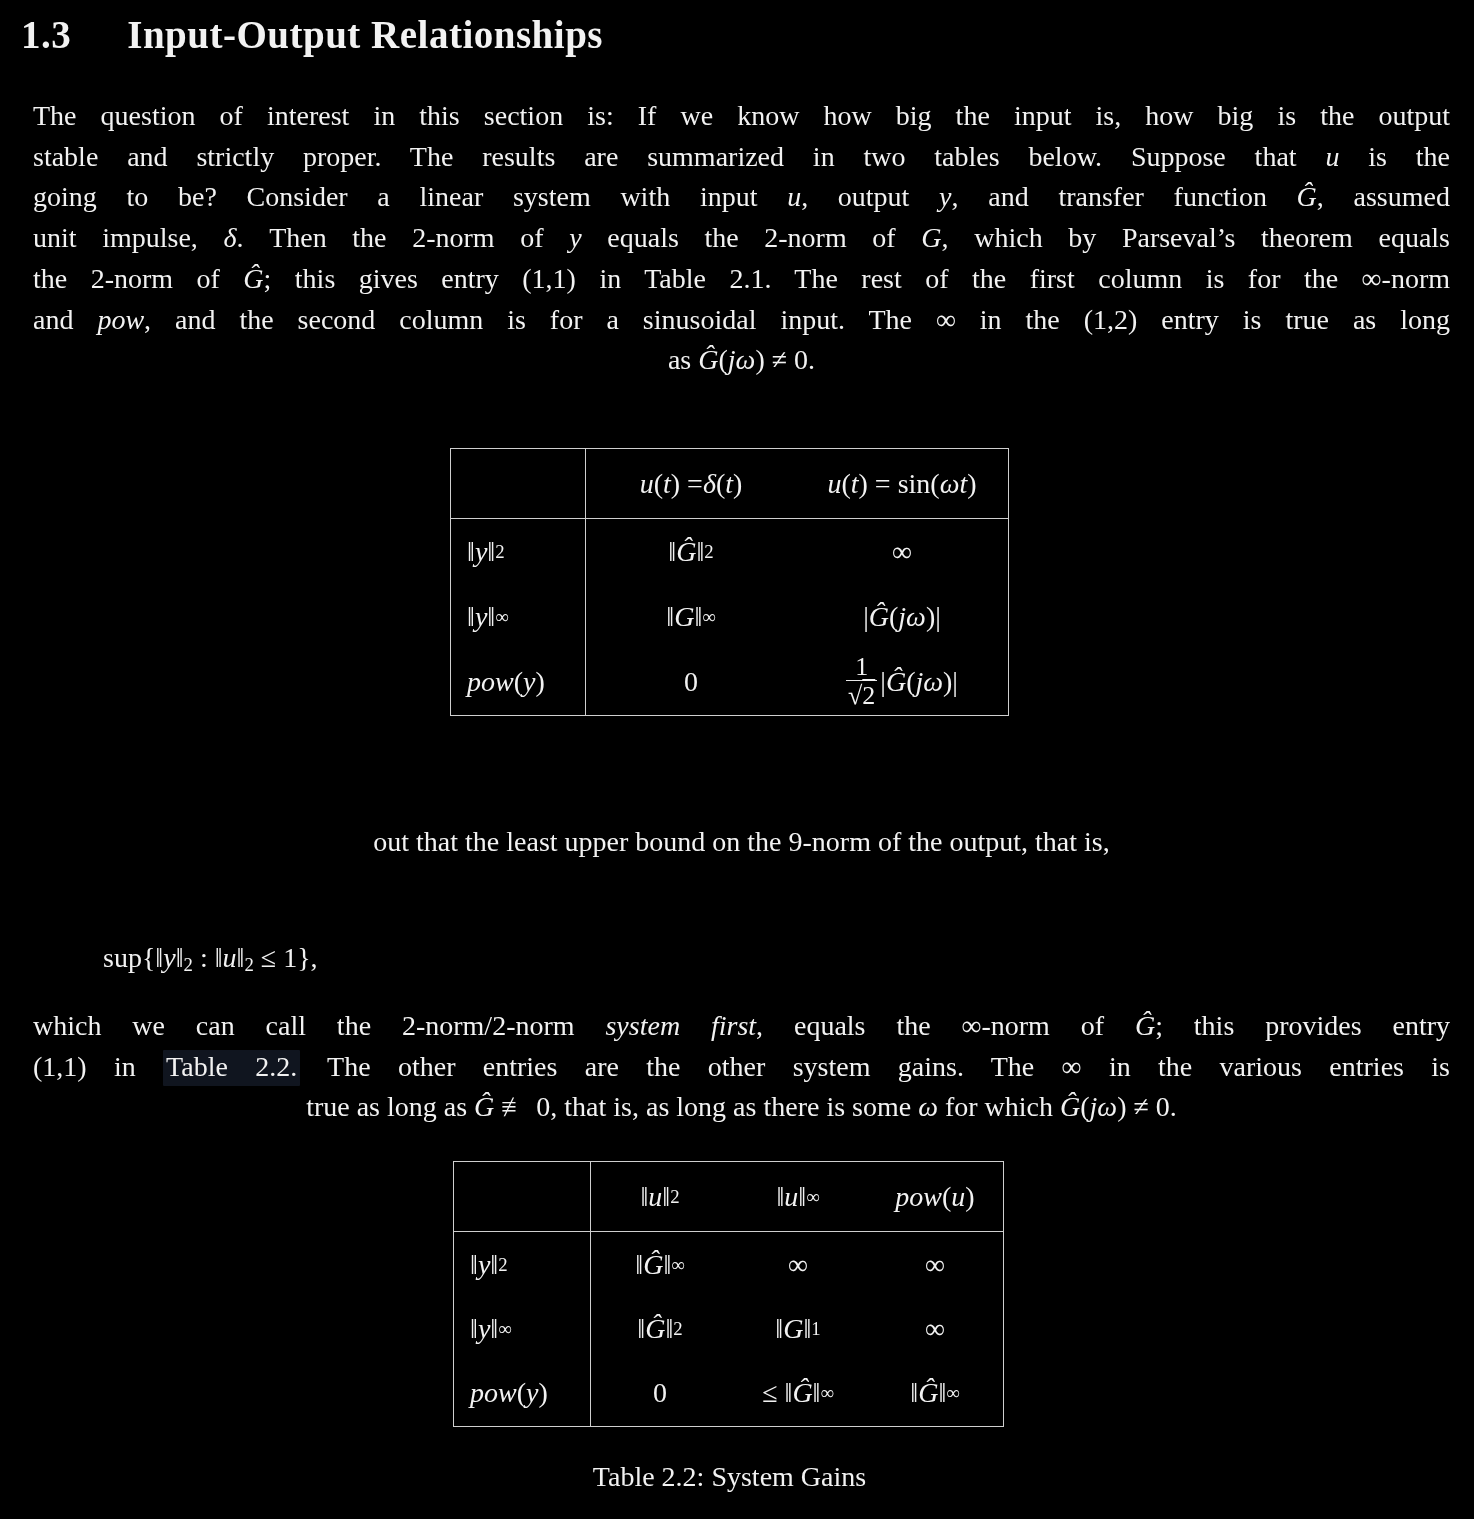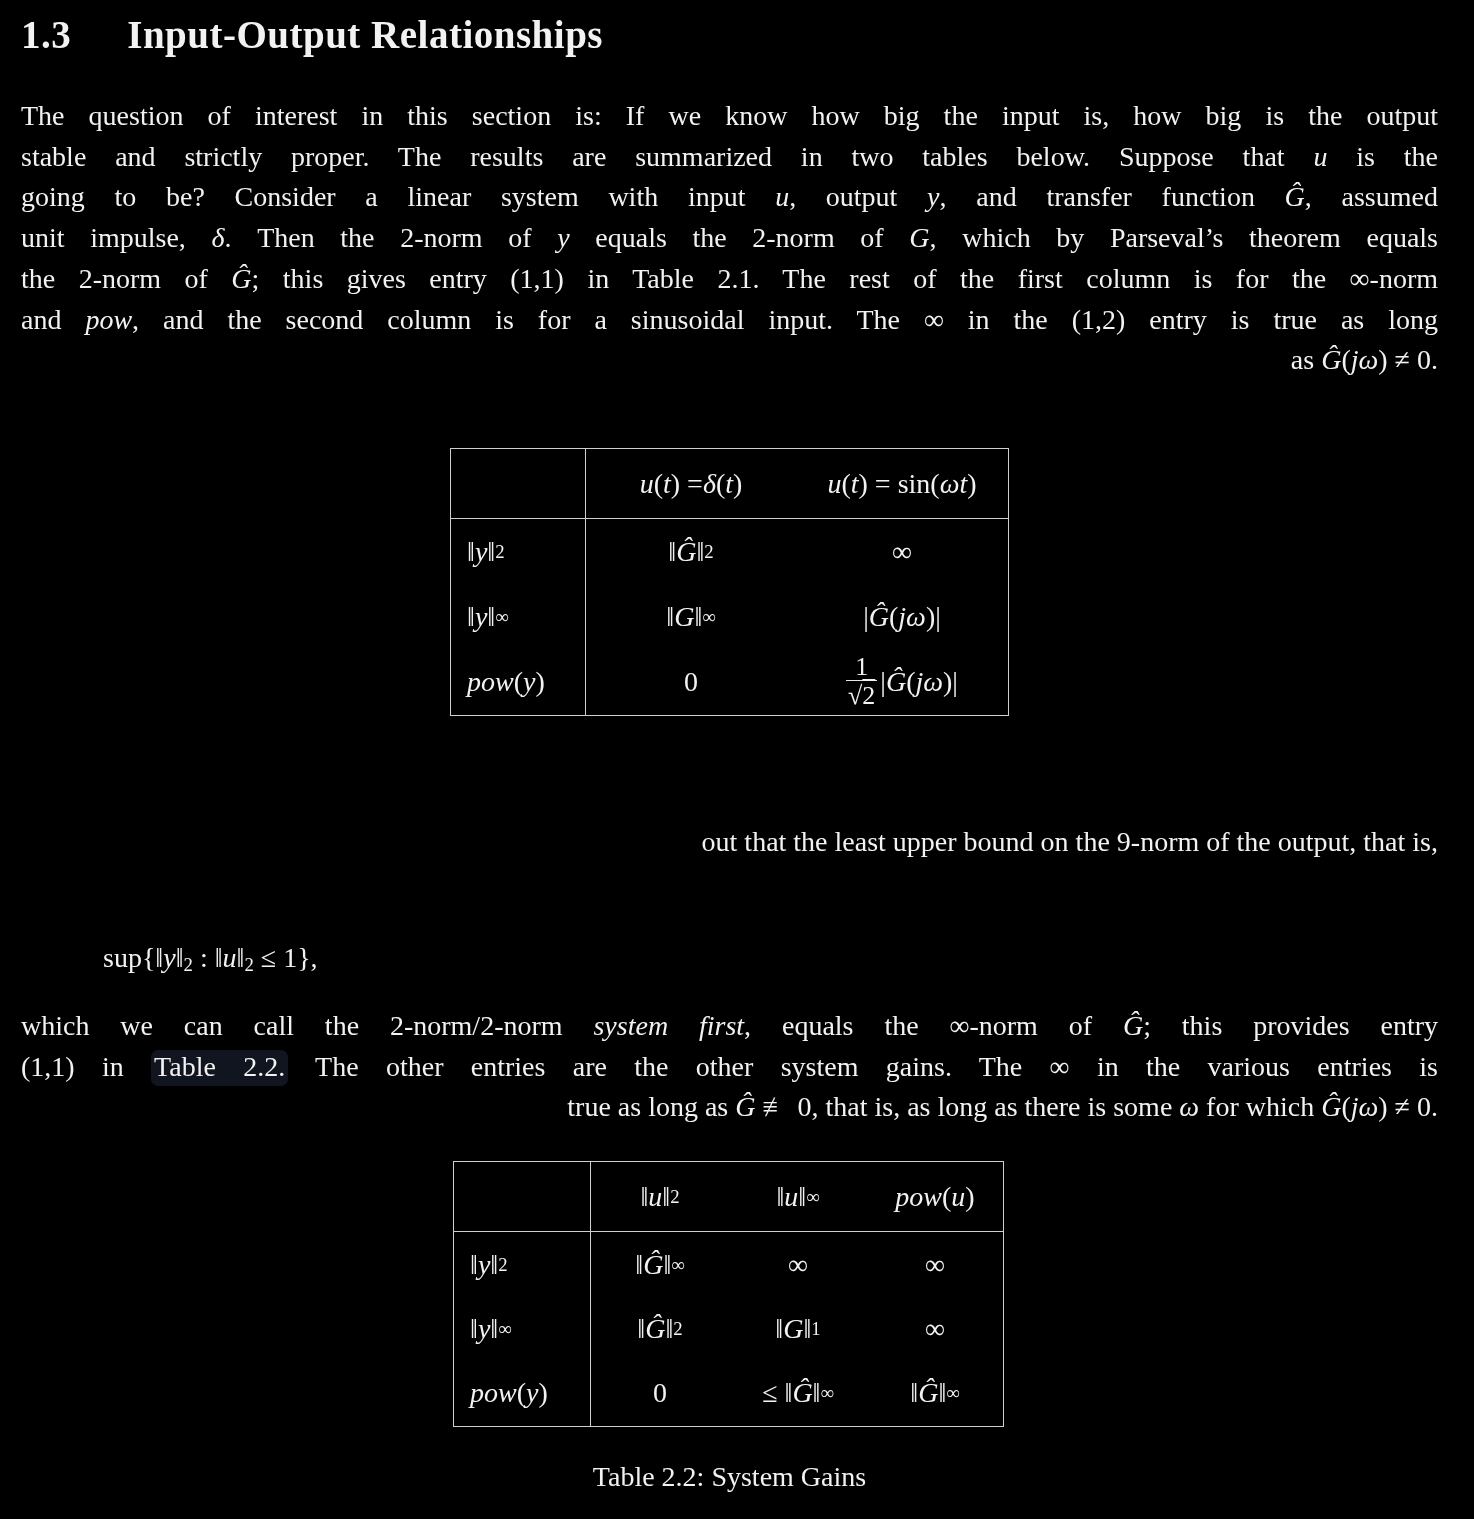--- a/index.html
+++ b/index.html
@@ -10,28 +10,28 @@
     color:#f2f2f2;
     font-family:"Liberation Serif","DejaVu Serif",serif;
     font-size:28px;
     overflow:hidden;
   }
   .abs{position:absolute;}
   
   #heading{top:12px;left:21px;font-weight:bold;font-size:39px;letter-spacing:.5px;}
   #heading .num{margin-right:56px;}
   
-  .para{left:21px;width:1417px;}
+  .para{left:33px;width:1417px;}
   .pline{line-height:40.7px;white-space:normal;}
   .jl{text-align:justify;text-align-last:justify;}
-  .ll{text-align:right;}
+  .ll{text-align:center;}
   .ind{padding-left:55px;}
   i{font-style:italic;}
   sub{font-size:67%;font-style:normal;vertical-align:-0.22em;letter-spacing:0;}
-  .hl{background:#10151f;padding:1px 3px 4px 3px;border-radius:7px;}
+  .hl{background:#10151f;padding:1px 3px 4px 3px;border-radius:1px;}
   
   #equation{left:103px;top:936px;line-height:44px;}
   
   .tablebox{border:1.5px solid #cfcfcf;box-sizing:border-box;background:#000;}
   .tgrid{display:grid;width:100%;height:100%;}
   .cell{display:flex;align-items:center;justify-content:center;box-sizing:border-box;line-height:1.05;}
   .cell.lbl{justify-content:flex-start;padding-left:16px;}
   .c1{border-right:1.5px solid #cfcfcf;}
   .hd{border-bottom:1.5px solid #cfcfcf;}
   

